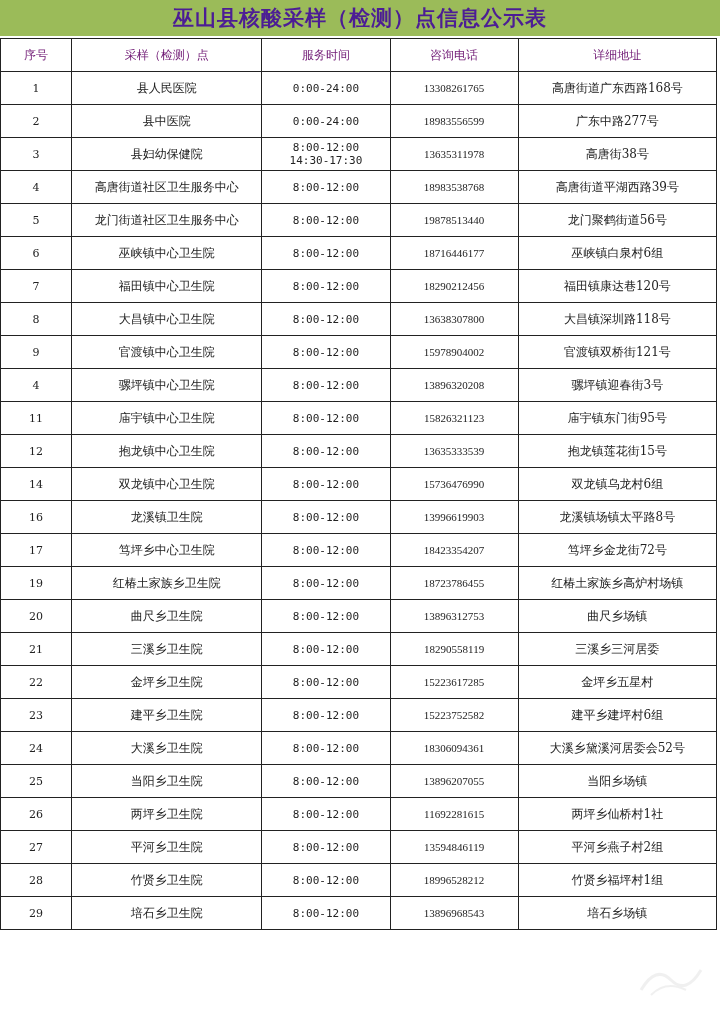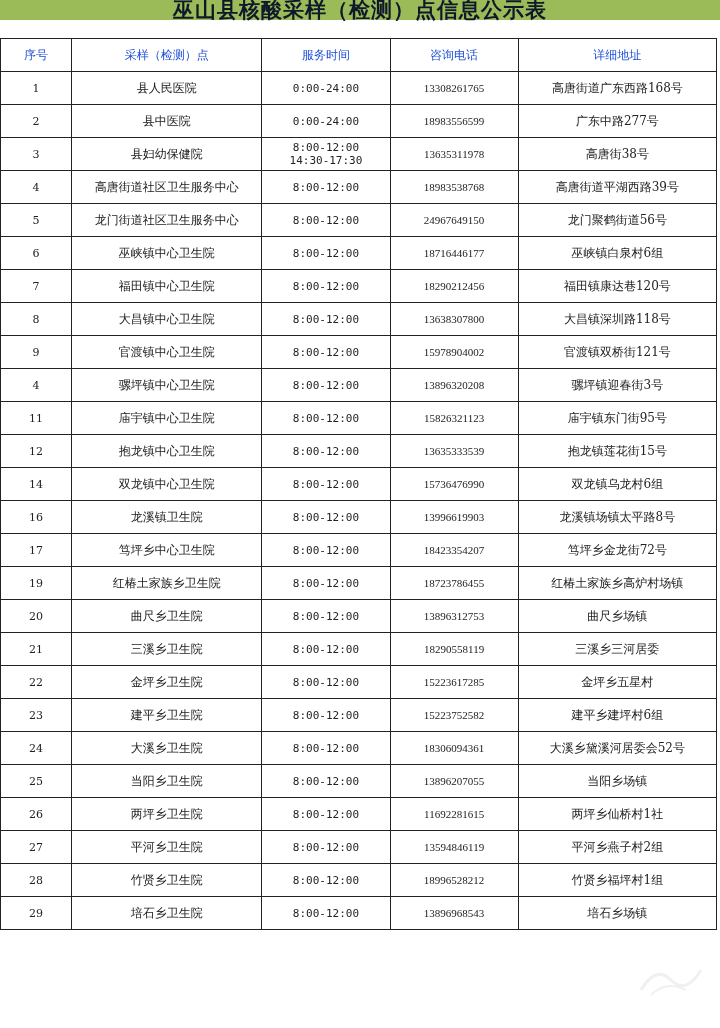--- a/index.html
+++ b/index.html
@@ -1,25 +1,25 @@
 <!DOCTYPE html>
 <html><head>
 <meta charset="utf-8">
 <style>
   html, body { margin:0; padding:0; background:#ffffff; }
   body { width:720px; height:1028px; overflow:hidden; position:relative;
          font-family:"DejaVu Serif", "Liberation Serif", serif; color:#222; }
-  .title-bar { position:absolute; left:0; top:0; width:720px; height:20px;
+  .title-bar { position:absolute; left:0; top:0; width:720px; height:36px;
                background:#9bbb59; display:flex; align-items:center; justify-content:center;
-               font-size:21px; font-weight:bold; color:#0f172a; letter-spacing:1px; }
+               font-size:21px; font-weight:bold; color:#4c1d95; letter-spacing:1px; }
   table { position:absolute; left:0; top:38px; border-collapse:collapse;
           table-layout:fixed; width:717px; }
   td, th { border:1px solid #222; text-align:center; vertical-align:middle;
            font-weight:normal; padding:0; overflow:hidden; white-space:nowrap; }
-  th { height:32px; font-size:12px; color:#1d4ed8; }
+  th { height:32px; font-size:12px; color:#701a75; }
   td { height:32px; font-size:12px; color:#222; }
   td.c-no { font-size:11px; }
   td.c-time { font-family:"DejaVu Sans Mono","Liberation Mono",monospace; font-size:11px; line-height:13px; }
   td.c-phone { font-family:"Liberation Serif","DejaVu Serif",serif; font-size:11px; }
   td.c-addr { font-size:12px; }
   .col-no { width:71px; } .col-site { width:190px; } .col-time { width:128px; }
   .col-phone { width:128px; } .col-addr { width:198px; }
   .wm { position:absolute; right:14px; top:960px; width:70px; height:40px; opacity:0.12; pointer-events:none; }
 </style>
 </head>
@@ -70,21 +70,21 @@
         <td class="c-no">4</td>
         <td class="c-site">高唐街道社区卫生服务中心</td>
         <td class="c-time">8:00-12:00</td>
         <td class="c-phone">18983538768</td>
         <td class="c-addr">高唐街道平湖西路39号</td>
       </tr>
       <tr>
         <td class="c-no">5</td>
         <td class="c-site">龙门街道社区卫生服务中心</td>
         <td class="c-time">8:00-12:00</td>
-        <td class="c-phone">24967649150</td>
+        <td class="c-phone">19878513440</td>
         <td class="c-addr">龙门聚鹤街道56号</td>
       </tr>
       <tr>
         <td class="c-no">6</td>
         <td class="c-site">巫峡镇中心卫生院</td>
         <td class="c-time">8:00-12:00</td>
         <td class="c-phone">18716446177</td>
         <td class="c-addr">巫峡镇白泉村6组</td>
       </tr>
       <tr>

